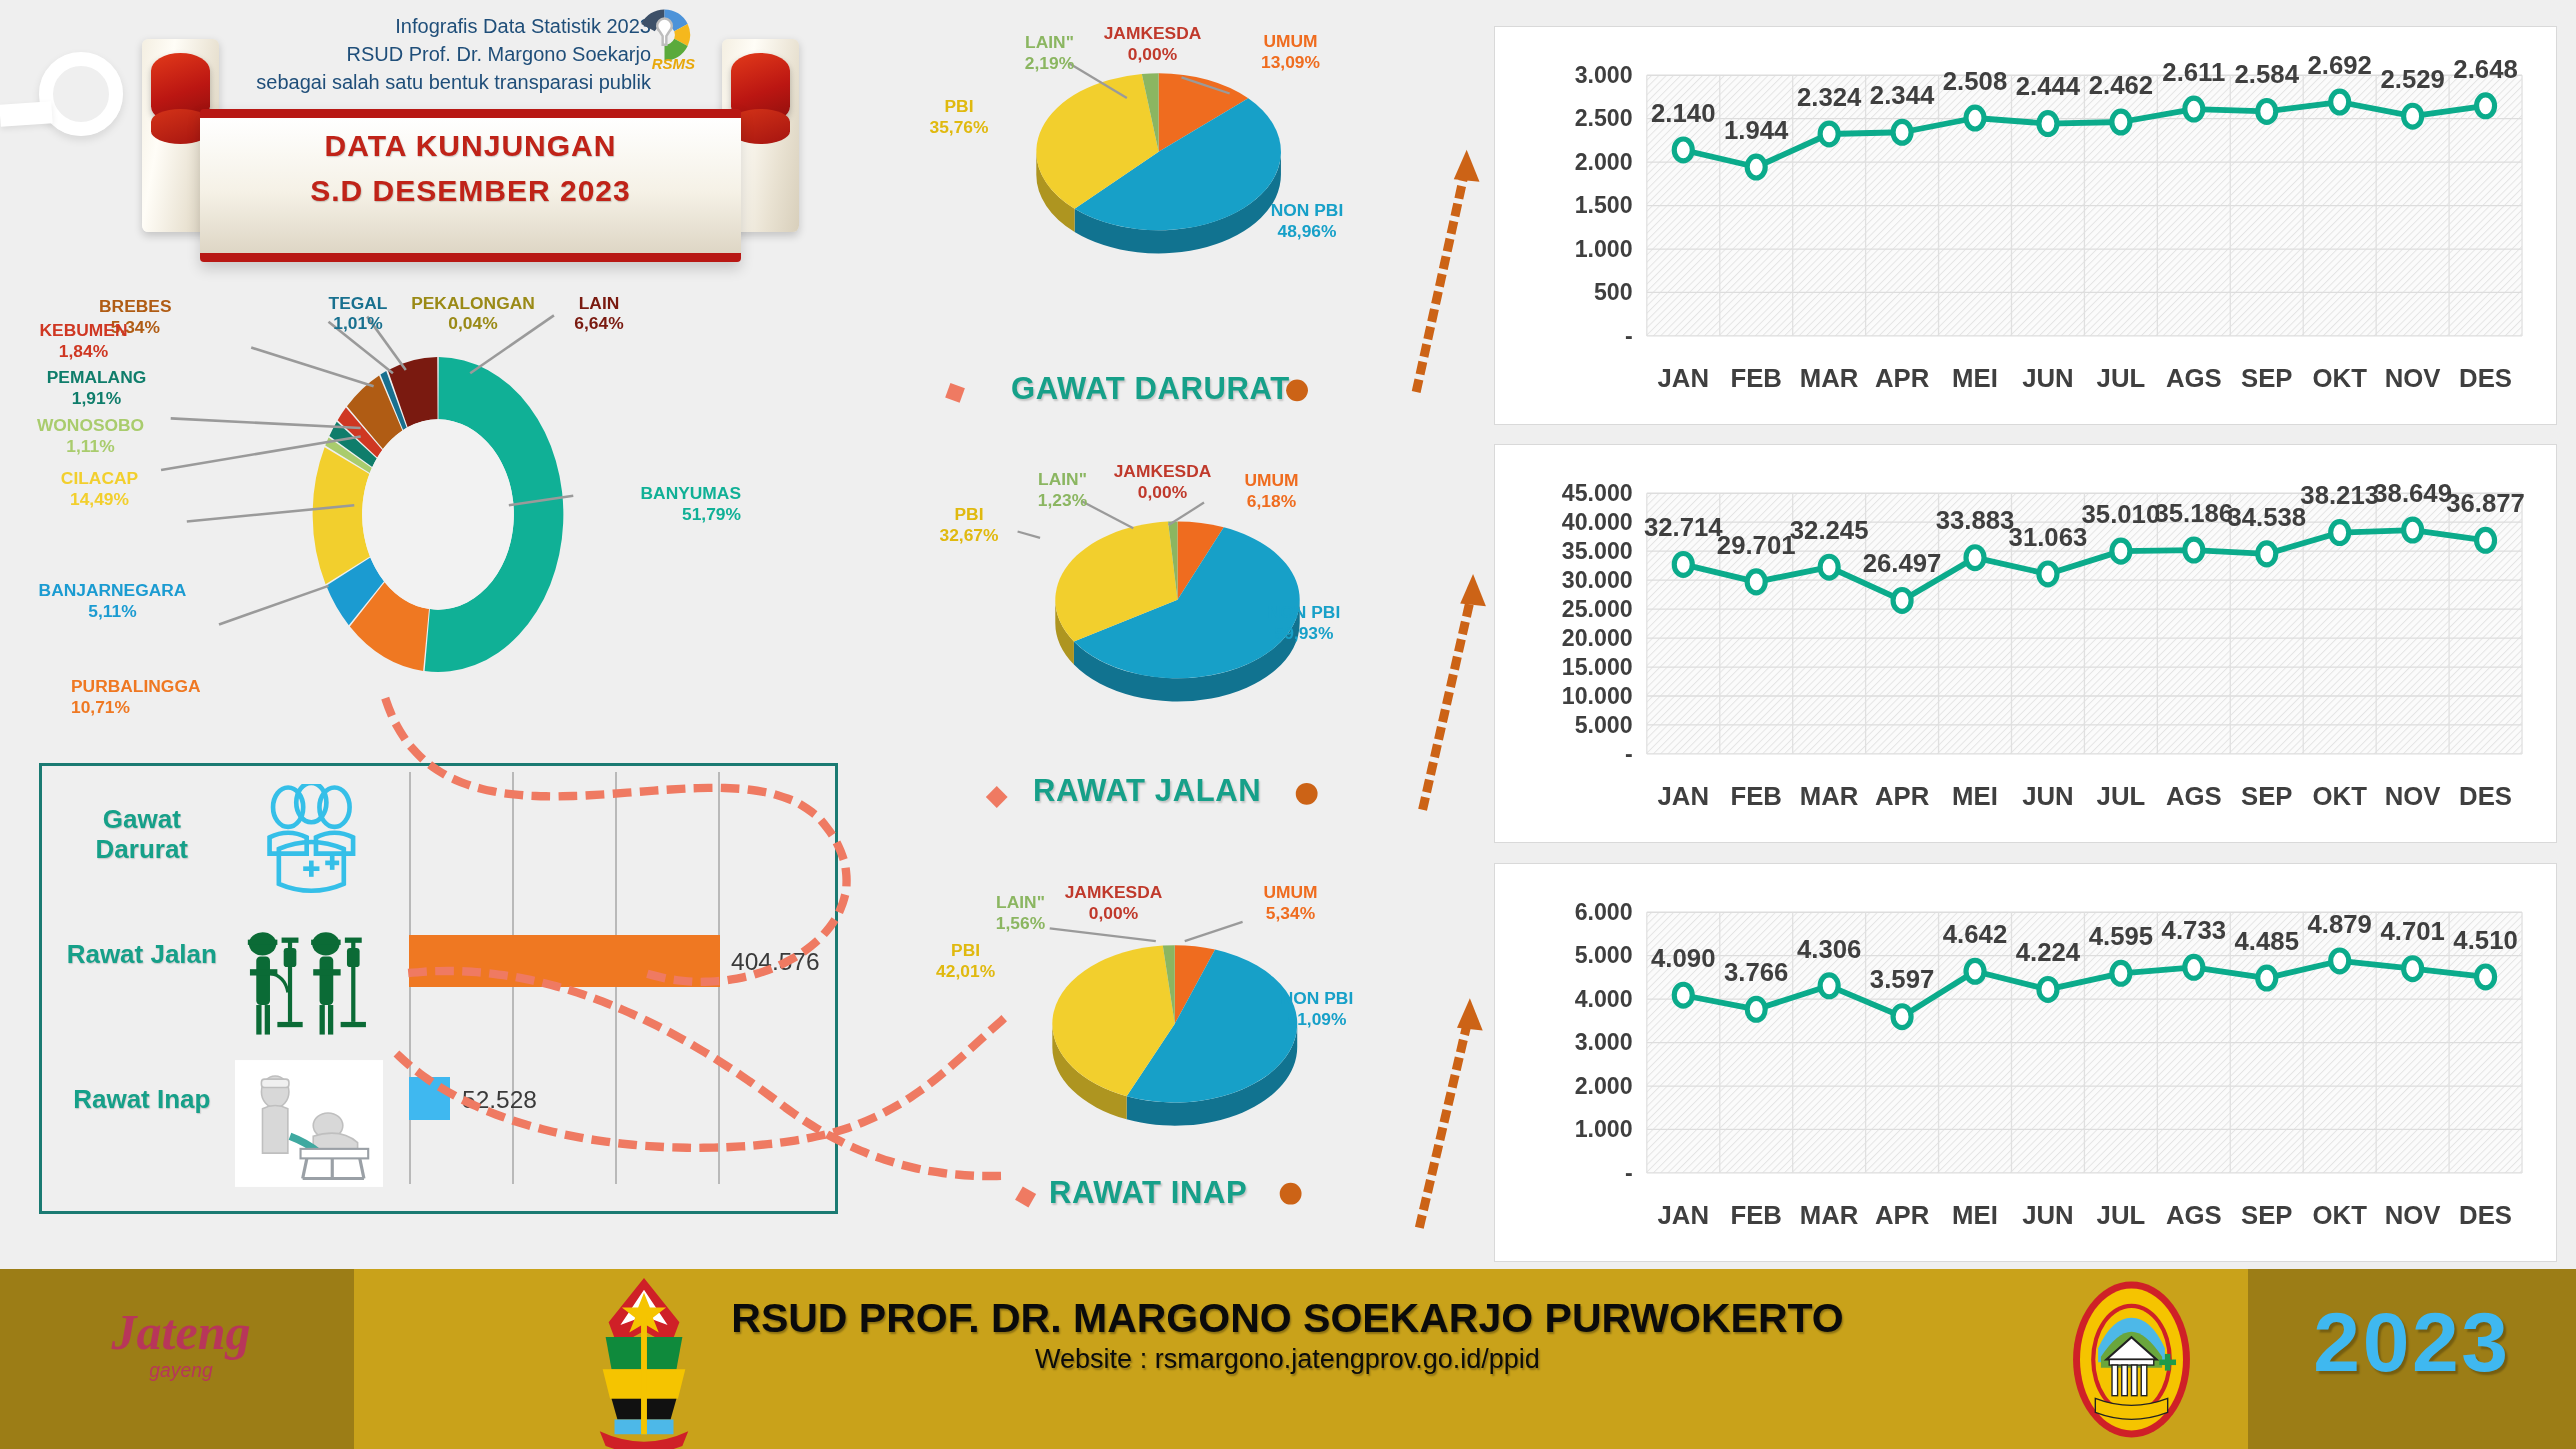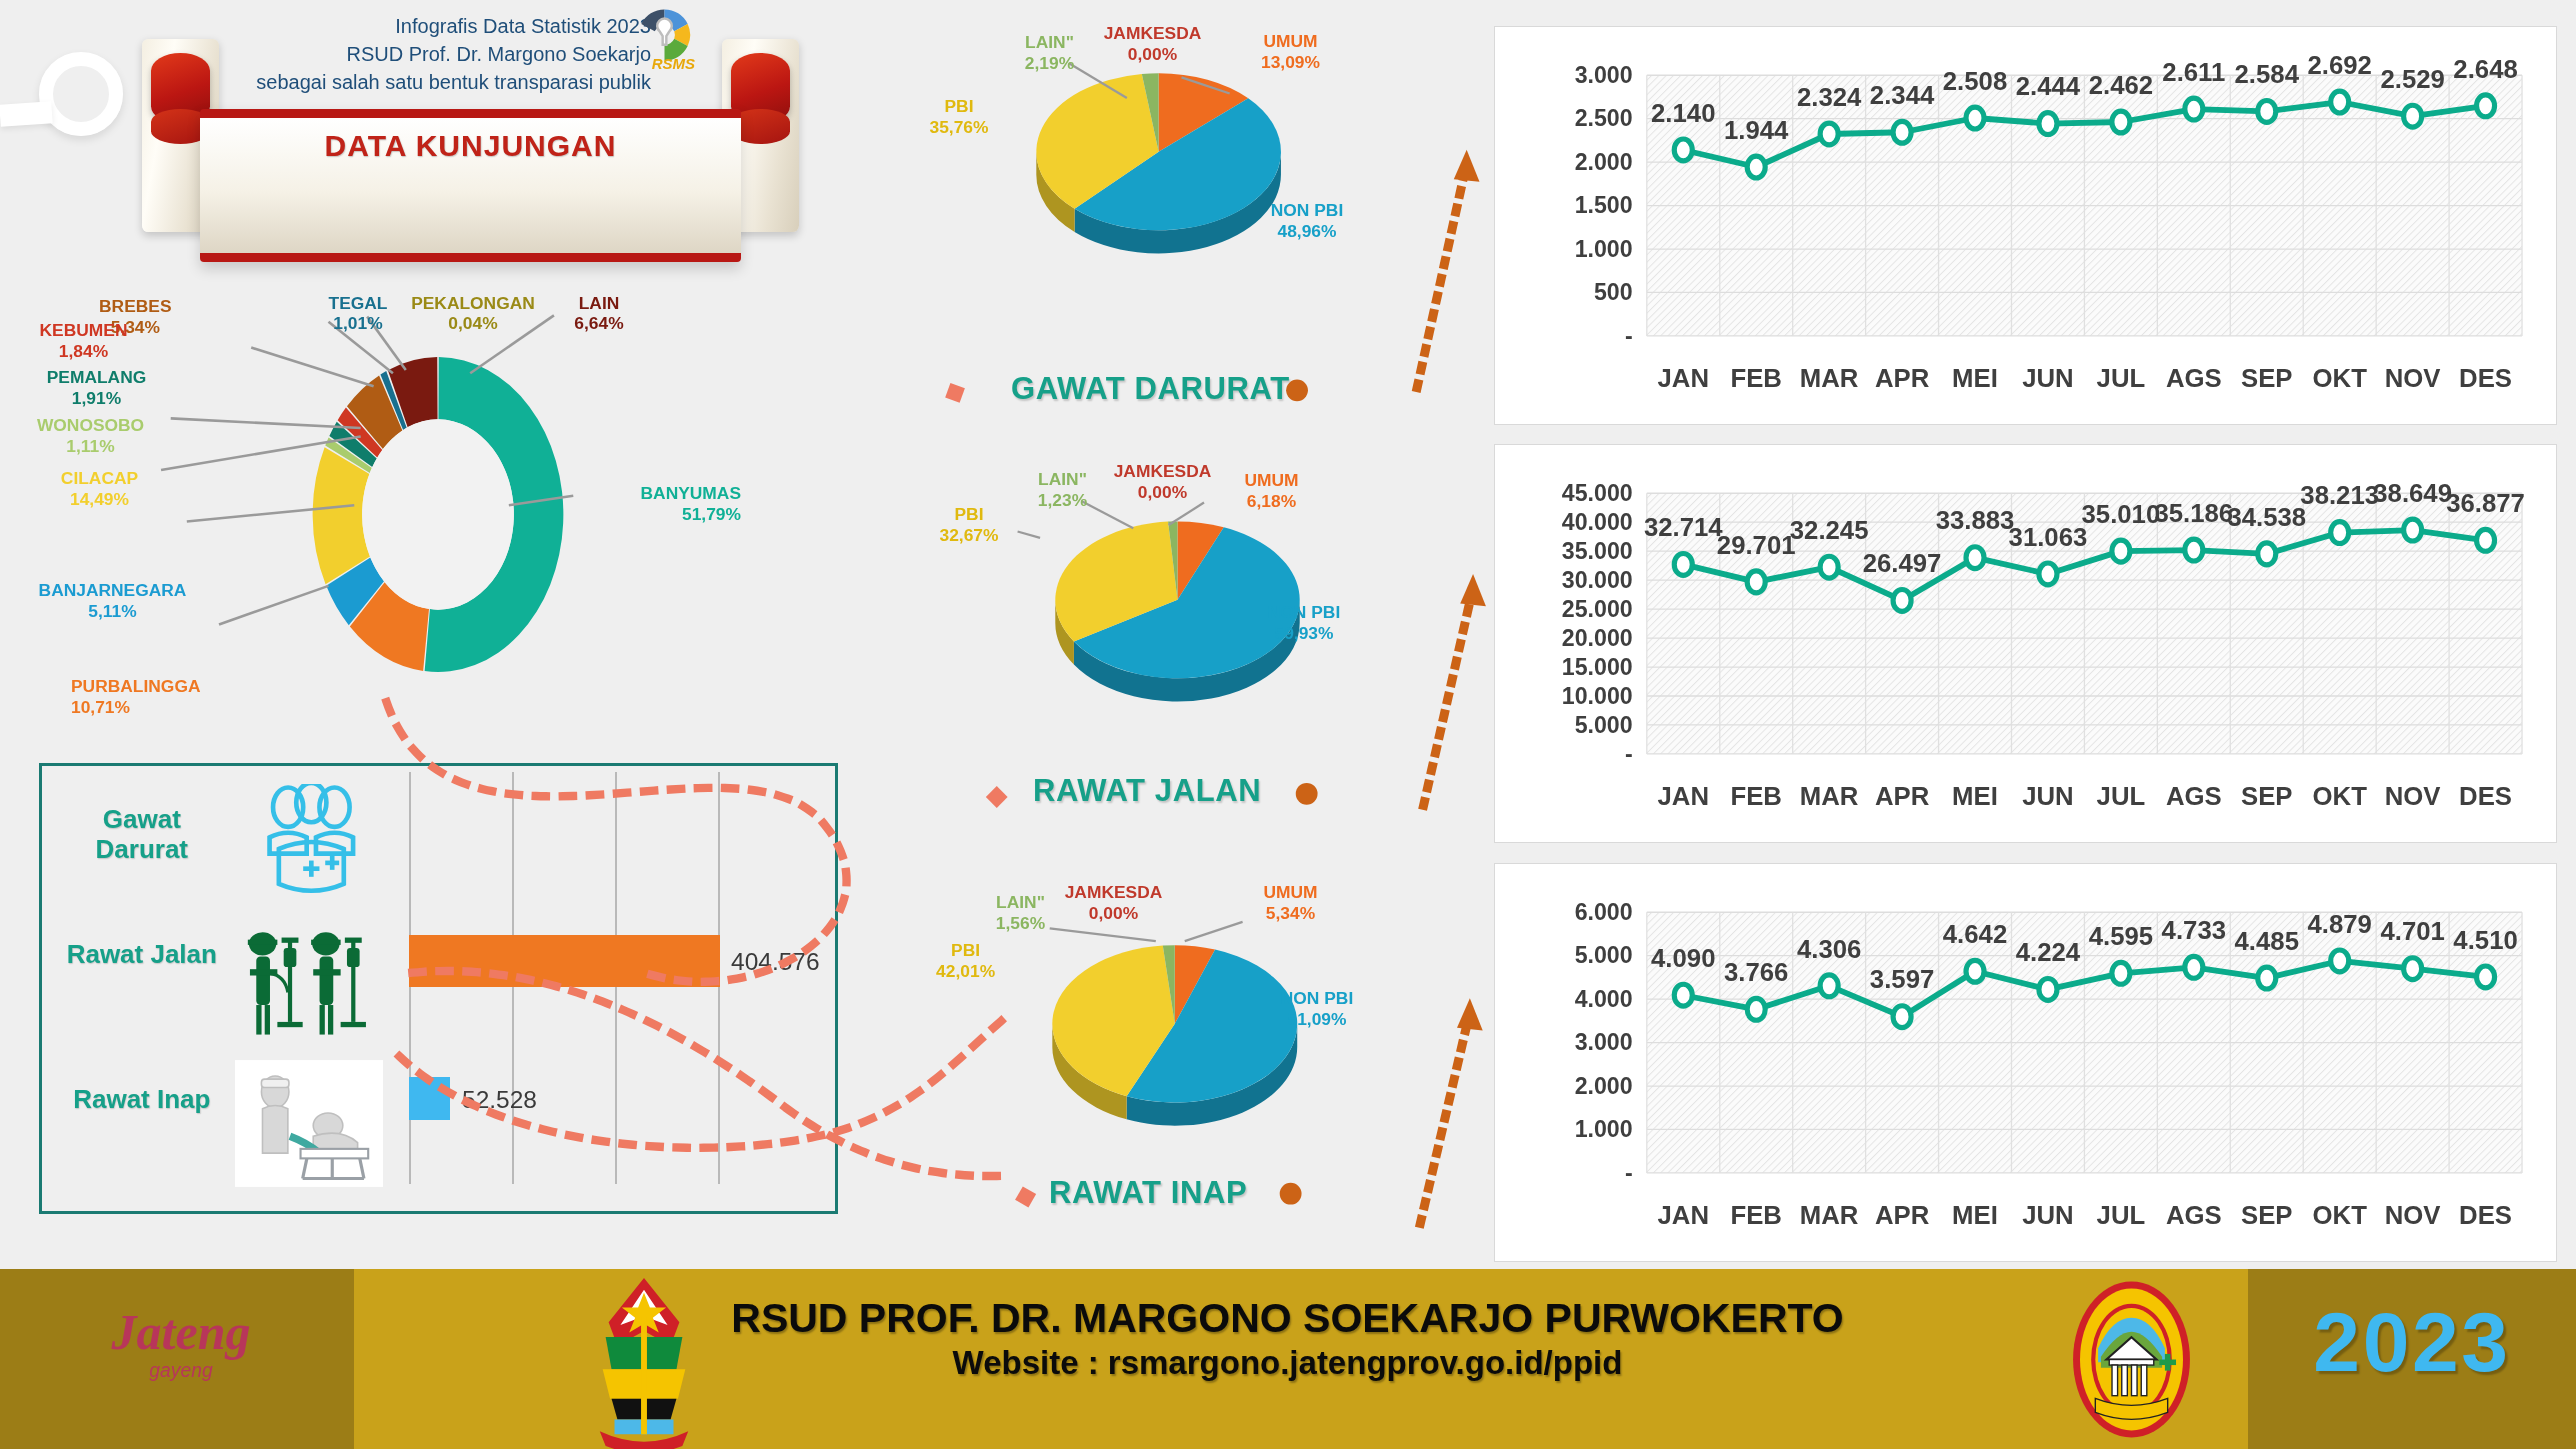--- a/index.html
+++ b/index.html
@@ -75,21 +75,21 @@
   #footer{left:0;top:1269px;width:2576px;height:180px;background:#c9a21a;}
   #footer-left{left:0;top:1269px;width:354px;height:180px;background:#9c7d16;}
   #footer-right{left:2248px;top:1269px;width:328px;height:180px;background:#9c7d16;}
   #jateng{position:absolute;left:52px;top:1307px;width:258px;text-align:center;}
   #jateng-main{color:#b8365a;font-size:50px;font-weight:bold;font-style:italic;
         font-family:"Liberation Serif", serif;line-height:1;}
   #jateng-sub{color:#b8365a;font-size:19.3px;font-style:italic;margin-top:3px;}
   #footer-text{left:708px;top:1294px;width:1159px;text-align:center;}
   #f-line1{color:#0b0b0b;font-weight:bold;font-size:41px;line-height:1.18;
         text-shadow:1.3px 1.9px 1.9px rgba(0,0,0,.3);}
-  #f-line2{color:#0b0b0b;font-weight:bold;font-size:33px;line-height:1.3;
+  #f-line2{color:#0b0b0b;font-weight:normal;font-size:27px;line-height:1.3;
         text-shadow:1.3px 1.9px 1.9px rgba(0,0,0,.3);}
   #year{left:2267px;top:1294px;width:290px;text-align:center;color:#3fb8f0;
         font-weight:bold;font-size:84px;letter-spacing:2.6px;
         text-shadow:2.6px 3.2px 1.9px rgba(0,0,0,.25);}
 </style>
 </head>
 <body>
 
 <div class="abs" id="header-block">
   <div class="abs" id="magnifier"></div>
@@ -100,20 +100,21 @@
       <div class="roll-cap"></div>
       <div class="roll-cap2"></div>
     </div>
     <div class="roll r">
       <div class="roll-cap"></div>
       <div class="roll-cap2"></div>
     </div>
     <div id="banner"></div>
     <div id="title-group">
       <div class="banner-line">DATA KUNJUNGAN</div>
+      <div class="banner-line">S.D DESEMBER 2023</div>
     </div>
   </div>
 
   <div class="abs" id="head-text">
     <div>Infografis Data Statistik 2023</div>
     <div>RSUD Prof. Dr. Margono Soekarjo</div>
     <div>sebagai salah satu bentuk transparasi publik</div>
   </div>
 
   <svg class="abs" id="rsms-logo" viewBox="0 0 100 100">

